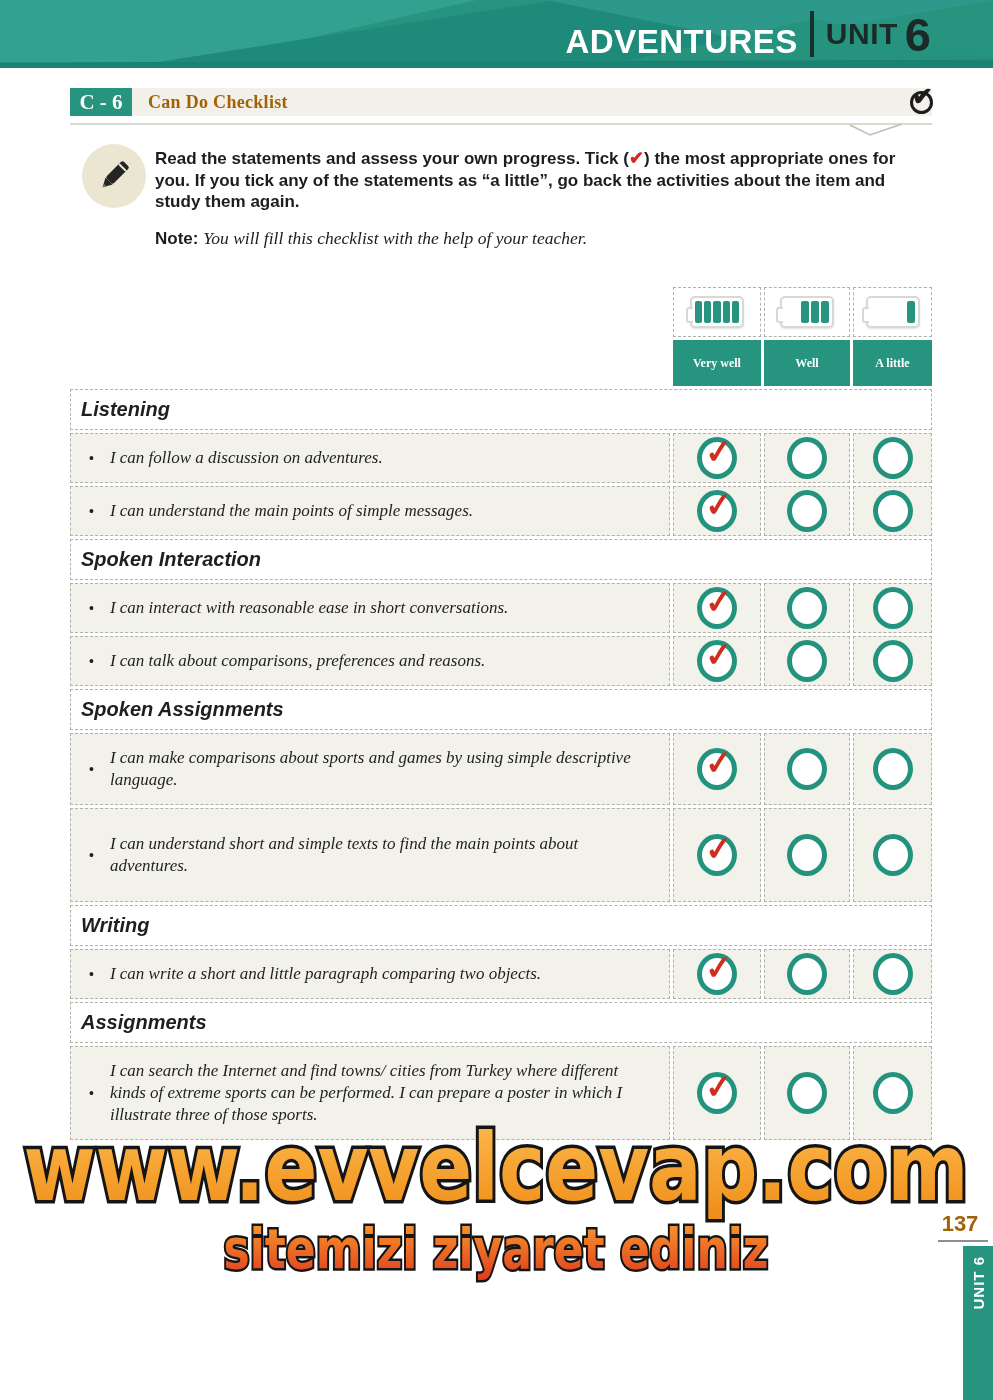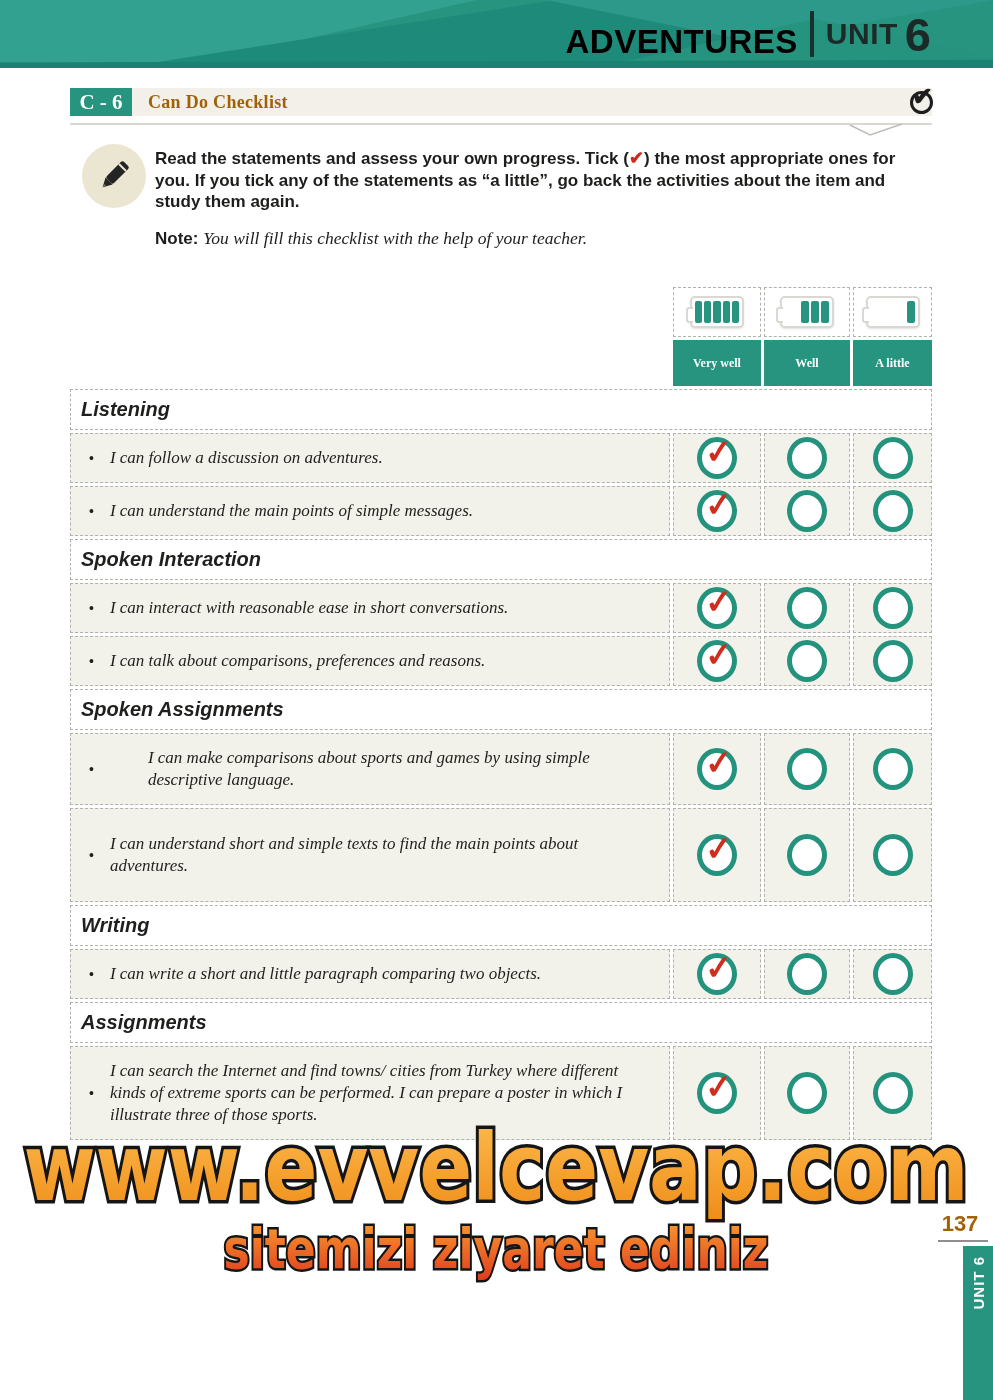--- a/index.html
+++ b/index.html
@@ -8,21 +8,21 @@
 
   
   .banner{position:absolute;left:0;top:0;width:993px;height:68px;background:#27947f;overflow:hidden;}
   .poly{position:absolute;inset:0;}
   .p1{background:#33a18f;clip-path:polygon(0 0,48% 0,18% 100%,0 100%);}
   .p2{background:#1e8a7a;clip-path:polygon(12% 100%,56% 0,100% 100%);}
   .p3{background:#2c998a;clip-path:polygon(55% 0,76% 62%,100% 0);}
   .p4{background:#26937f;clip-path:polygon(60% 100%,82% 28%,100% 84%,100% 100%);}
   .p5{background:#1b8171;clip-path:polygon(0 92%,100% 88%,100% 100%,0 100%);}
   .banner-text{position:absolute;right:62px;top:0;height:68px;display:flex;align-items:center;gap:12px;}
-  .brand{color:#000000;font-size:33px;font-weight:bold;letter-spacing:.5px;margin-top:16px;}
+  .brand{color:#ffffff;font-size:33px;font-weight:bold;letter-spacing:.5px;margin-top:16px;}
   .unit-sep{width:4px;height:46px;background:#17322d;}
   .unit-group{display:flex;align-items:center;gap:7px;color:#1c2a27;}
   .unit-word{font-size:30px;font-weight:bold;letter-spacing:.5px;}
   .unit-num{font-size:47px;font-weight:bold;line-height:1;}
 
   
   .titlebar{position:absolute;left:70px;top:88px;width:862px;height:28px;background:#f2f0e8;
             display:flex;align-items:stretch;font-family:"Liberation Serif",serif;}
   .badge{background:#27947f;color:#fff;font-weight:bold;font-size:21px;
          display:flex;align-items:center;justify-content:center;width:62px;}
@@ -226,21 +226,21 @@
       </div>
       <div class="circ-cell">
         <span class="ring"></span>
       </div>
       <div class="circ-cell">
         <span class="ring"></span>
       </div>
       <div class="sec-row">Spoken Assignments</div>
       <div class="stmt-cell">
         <span class="bullet">•</span>
-        <span class="stmt" style="max-width: 560px; margin-left: 38px;">I can make comparisons about sports and games by using simple descriptive language.</span>
+        <span class="stmt" style="max-width: 560px;">I can make comparisons about sports and games by using simple descriptive language.</span>
       </div>
       <div class="circ-cell">
         <span class="ring">
           <span class="mk">✓</span>
         </span>
       </div>
       <div class="circ-cell">
         <span class="ring"></span>
       </div>
       <div class="circ-cell">

